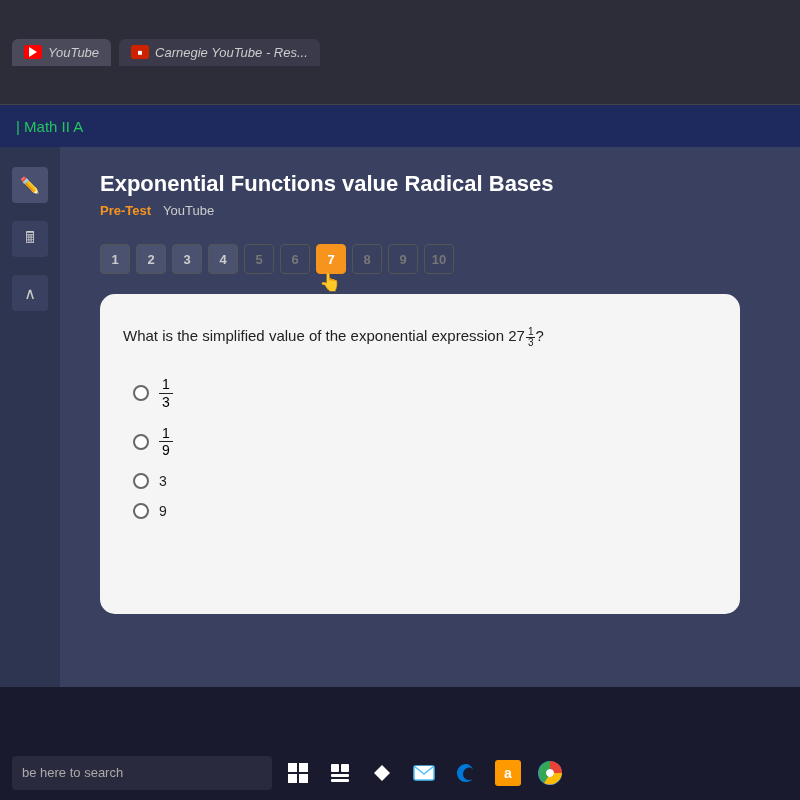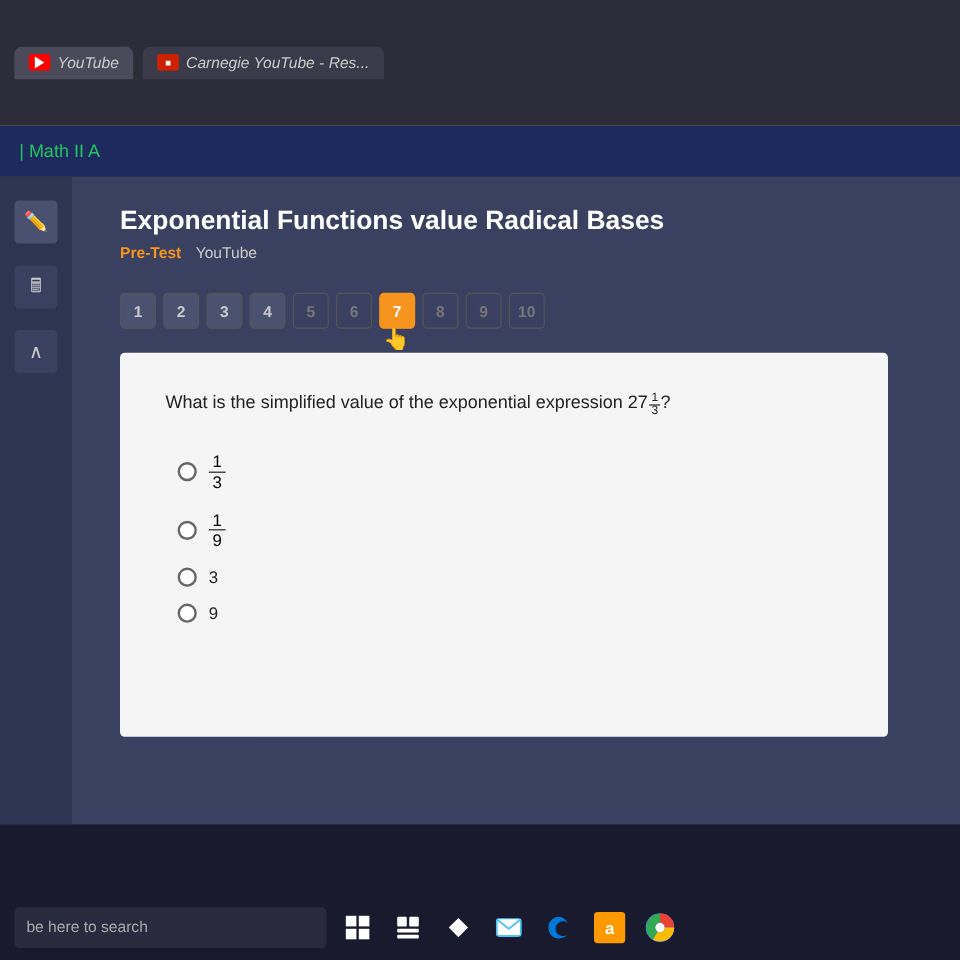--- a/index.html
+++ b/index.html
@@ -166,22 +166,22 @@
     }
     .q-btn.dimmed {
       color: #777;
       background: #3a4060;
       border-color: #555;
     }
 
     
     .question-card {
       background: #f5f5f5;
-      border-radius: 4px;
-      padding: 30px 30px 40px 38px;
+      border-radius: 15px;
+      padding: 30px 30px 40px 23px;
       margin-left: 10px;
       min-height: 320px;
     }
     .question-text {
       font-size: 15px;
       color: #222;
       margin-bottom: 28px;
       line-height: 1.6;
     }
     .superscript-frac {

